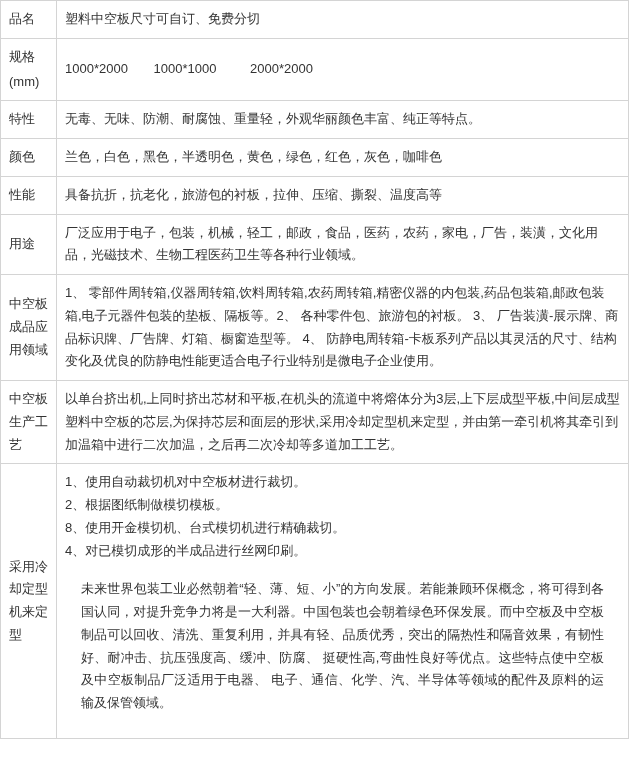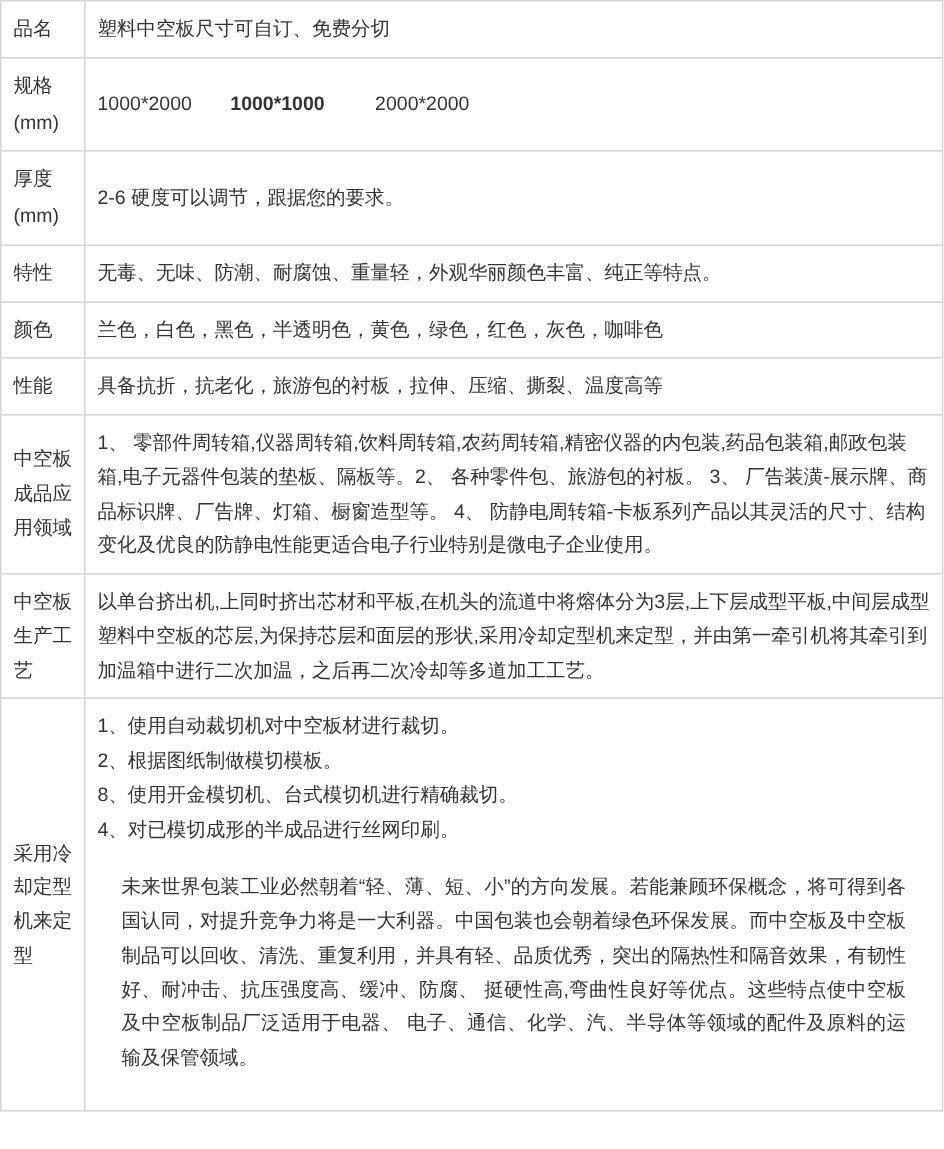--- a/index.html
+++ b/index.html
@@ -39,21 +39,21 @@
     display: block;
     margin-top: 2px;
   }
   td.value {
     text-align: left;
   }
   .spaced span {
     display: inline-block;
   }
   .gap-1 { padding-right: 22px; text-align: center; }
-  .gap-2 { padding-right: 30px; font-weight: bold; }
+  .gap-2 { padding-right: 30px; }
   .justified {
     text-align: justify;
     text-justify: inter-ideograph;
   }
   .list-line { display: block; }
   .para { display: block; margin: 16px; }
 </style>
 </head>
 <body>
 
@@ -72,37 +72,34 @@
         <span>规格</span>
         <span class="unit">(mm)</span>
       </td>
       <td class="value spaced">
         <span class="gap-1">1000*2000</span>
         <span class="gap-2">1000*1000</span>
         <span>2000*2000</span>
       </td>
     </tr>
     <tr>
-      <td class="label">
-        <span>厚度</span>
-        <span class="unit">(mm)</span>
-      </td>
-      <td class="value">2-6   硬度可以调节，跟据您的要求。</td>
-    </tr>
-    <tr>
       <td class="label">特性</td>
       <td class="value">无毒、无味、防潮、耐腐蚀、重量轻，外观华丽颜色丰富、纯正等特点。</td>
     </tr>
     <tr>
       <td class="label">颜色</td>
       <td class="value">兰色，白色，黑色，半透明色，黄色，绿色，红色，灰色，咖啡色</td>
     </tr>
     <tr>
       <td class="label">性能</td>
       <td class="value">具备抗折，抗老化，旅游包的衬板，拉伸、压缩、撕裂、温度高等</td>
+    </tr>
+    <tr>
+      <td class="label">用途</td>
+      <td class="value justified">厂泛应用于电子，包装，机械，轻工，邮政，食品，医药，农药，家电，厂告，装潢，文化用品，光磁技术、生物工程医药卫生等各种行业领域。</td>
     </tr>
     <tr>
       <td class="label">中空板成品应用领域</td>
       <td class="value justified">1、 零部件周转箱,仪器周转箱,饮料周转箱,农药周转箱,精密仪器的内包装,药品包装箱,邮政包装箱,电子元器件包装的垫板、隔板等。2、 各种零件包、旅游包的衬板。 3、 厂告装潢-展示牌、商品标识牌、厂告牌、灯箱、橱窗造型等。 4、 防静电周转箱-卡板系列产品以其灵活的尺寸、结构变化及优良的防静电性能更适合电子行业特别是微电子企业使用。</td>
     </tr>
     <tr>
       <td class="label">中空板生产工艺</td>
       <td class="value justified">以单台挤出机,上同时挤出芯材和平板,在机头的流道中将熔体分为3层,上下层成型平板,中间层成型塑料中空板的芯层,为保持芯层和面层的形状,采用冷却定型机来定型，并由第一牵引机将其牵引到加温箱中进行二次加温，之后再二次冷却等多道加工工艺。</td>
     </tr>
     <tr>

